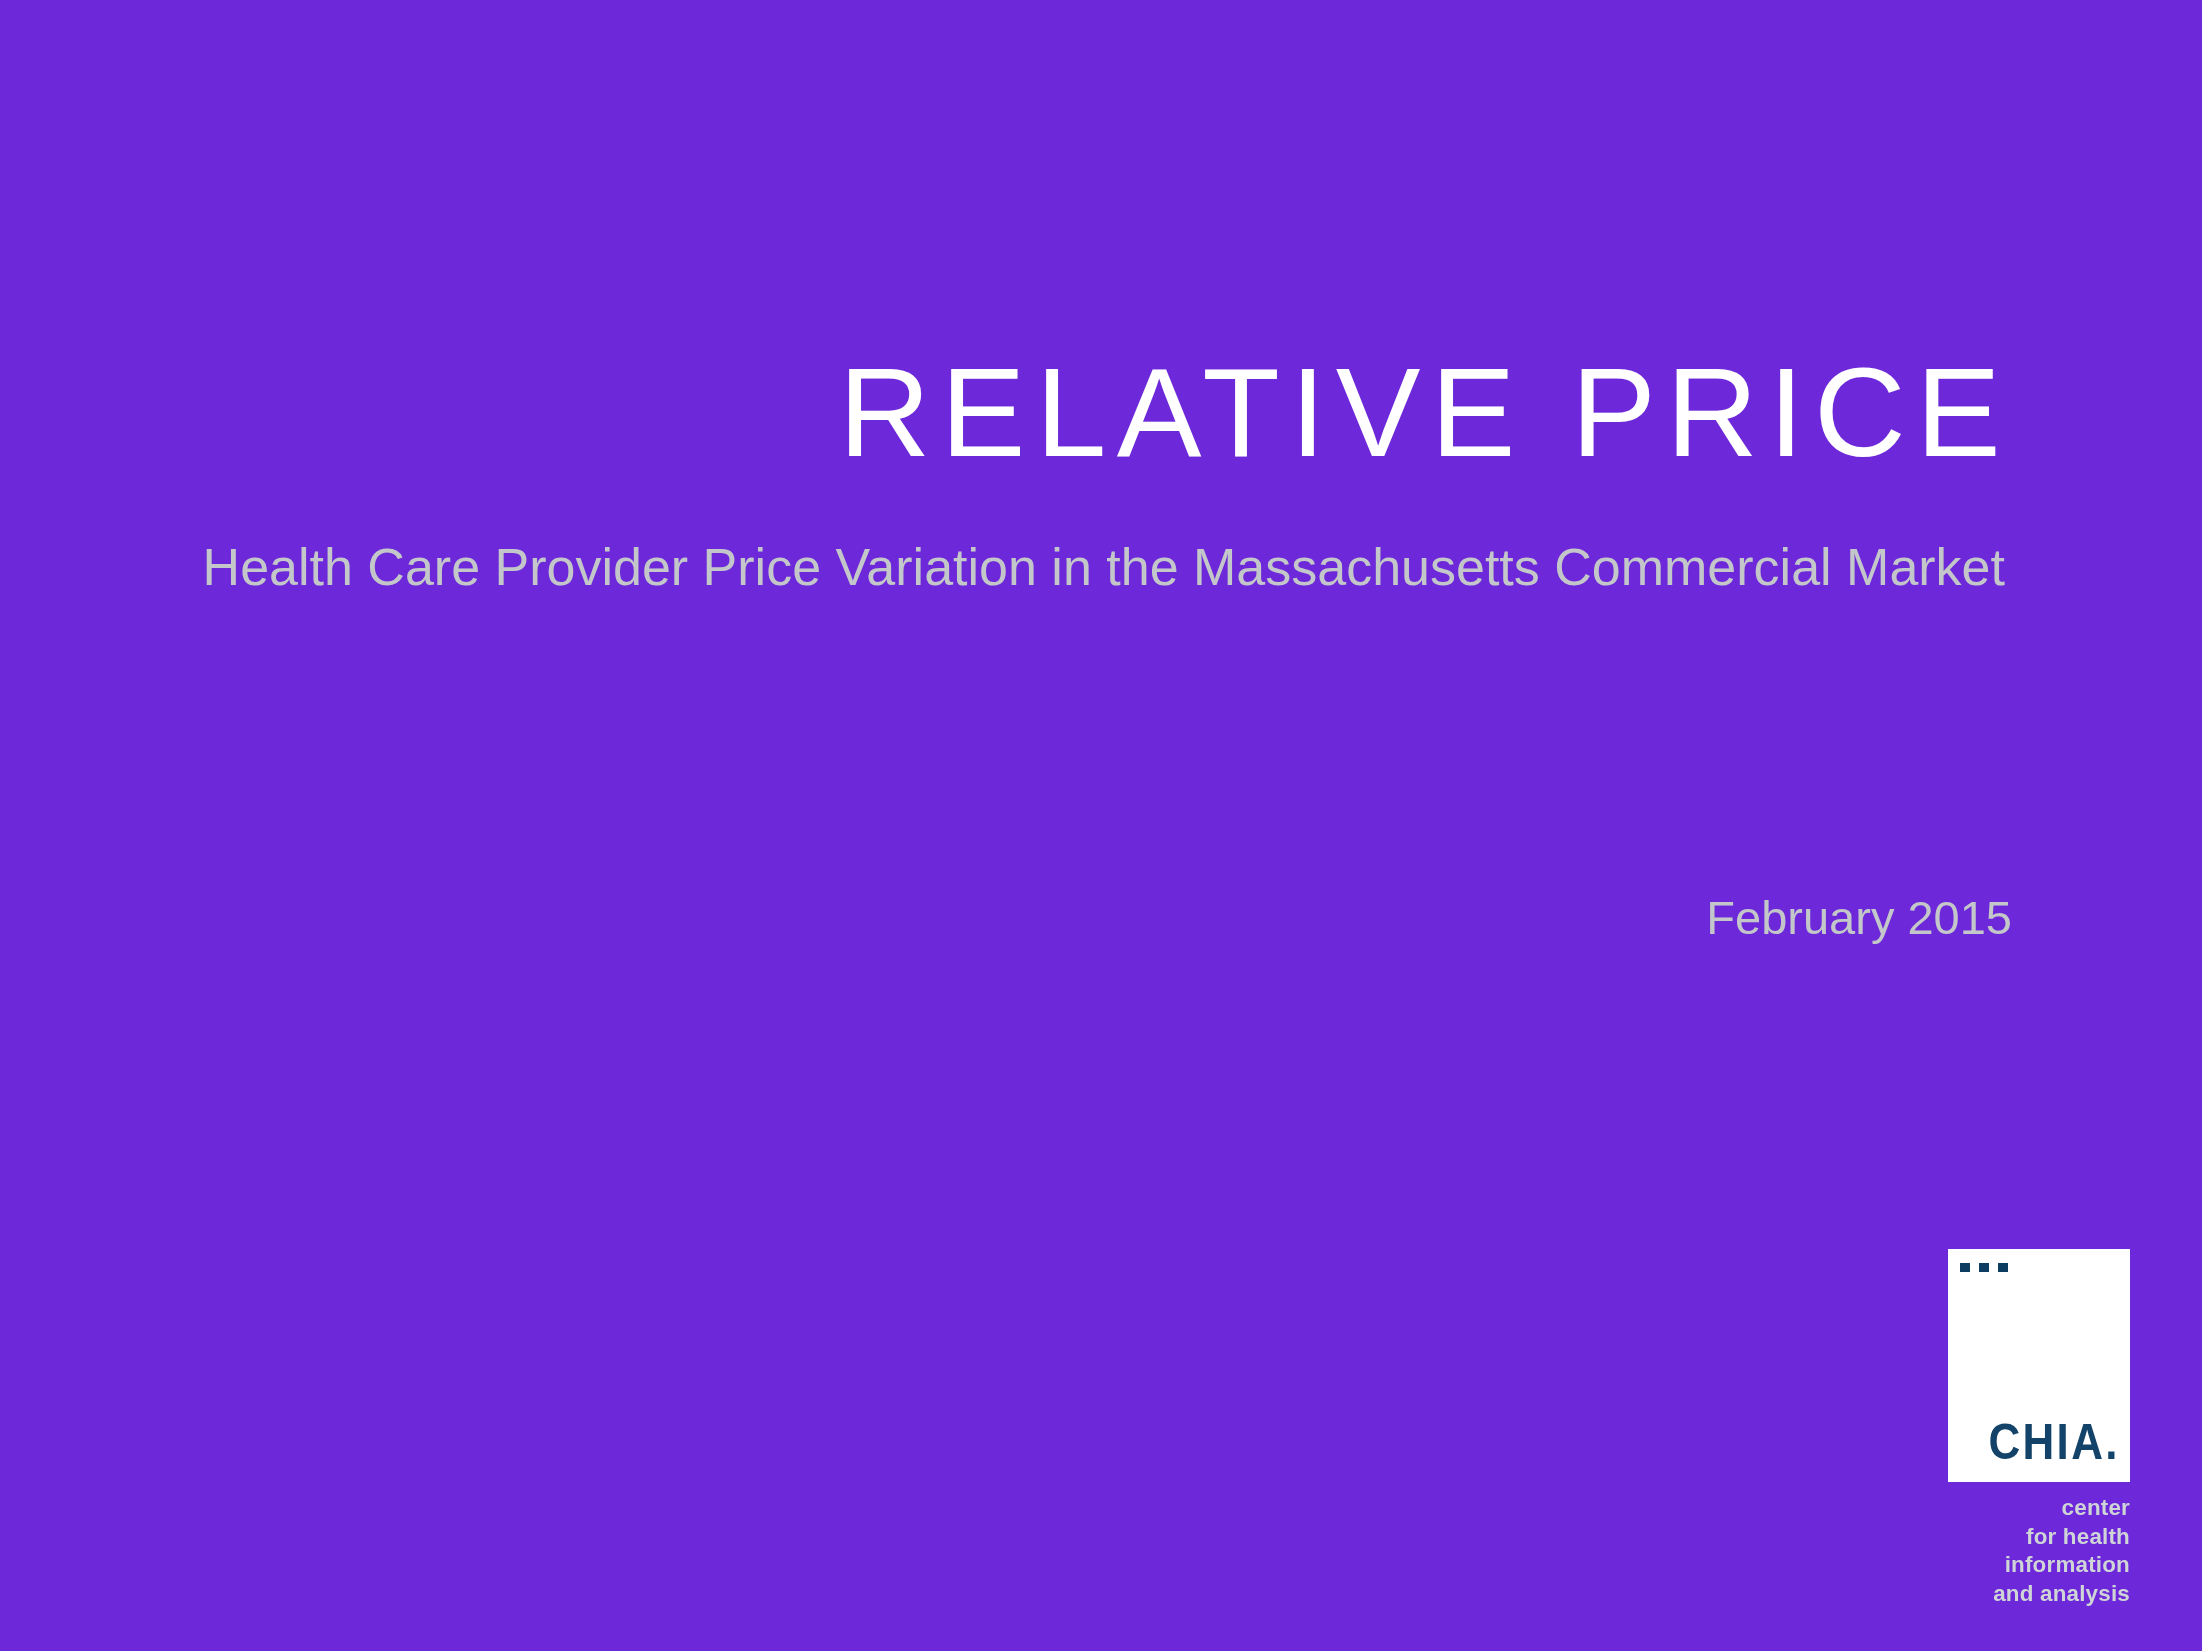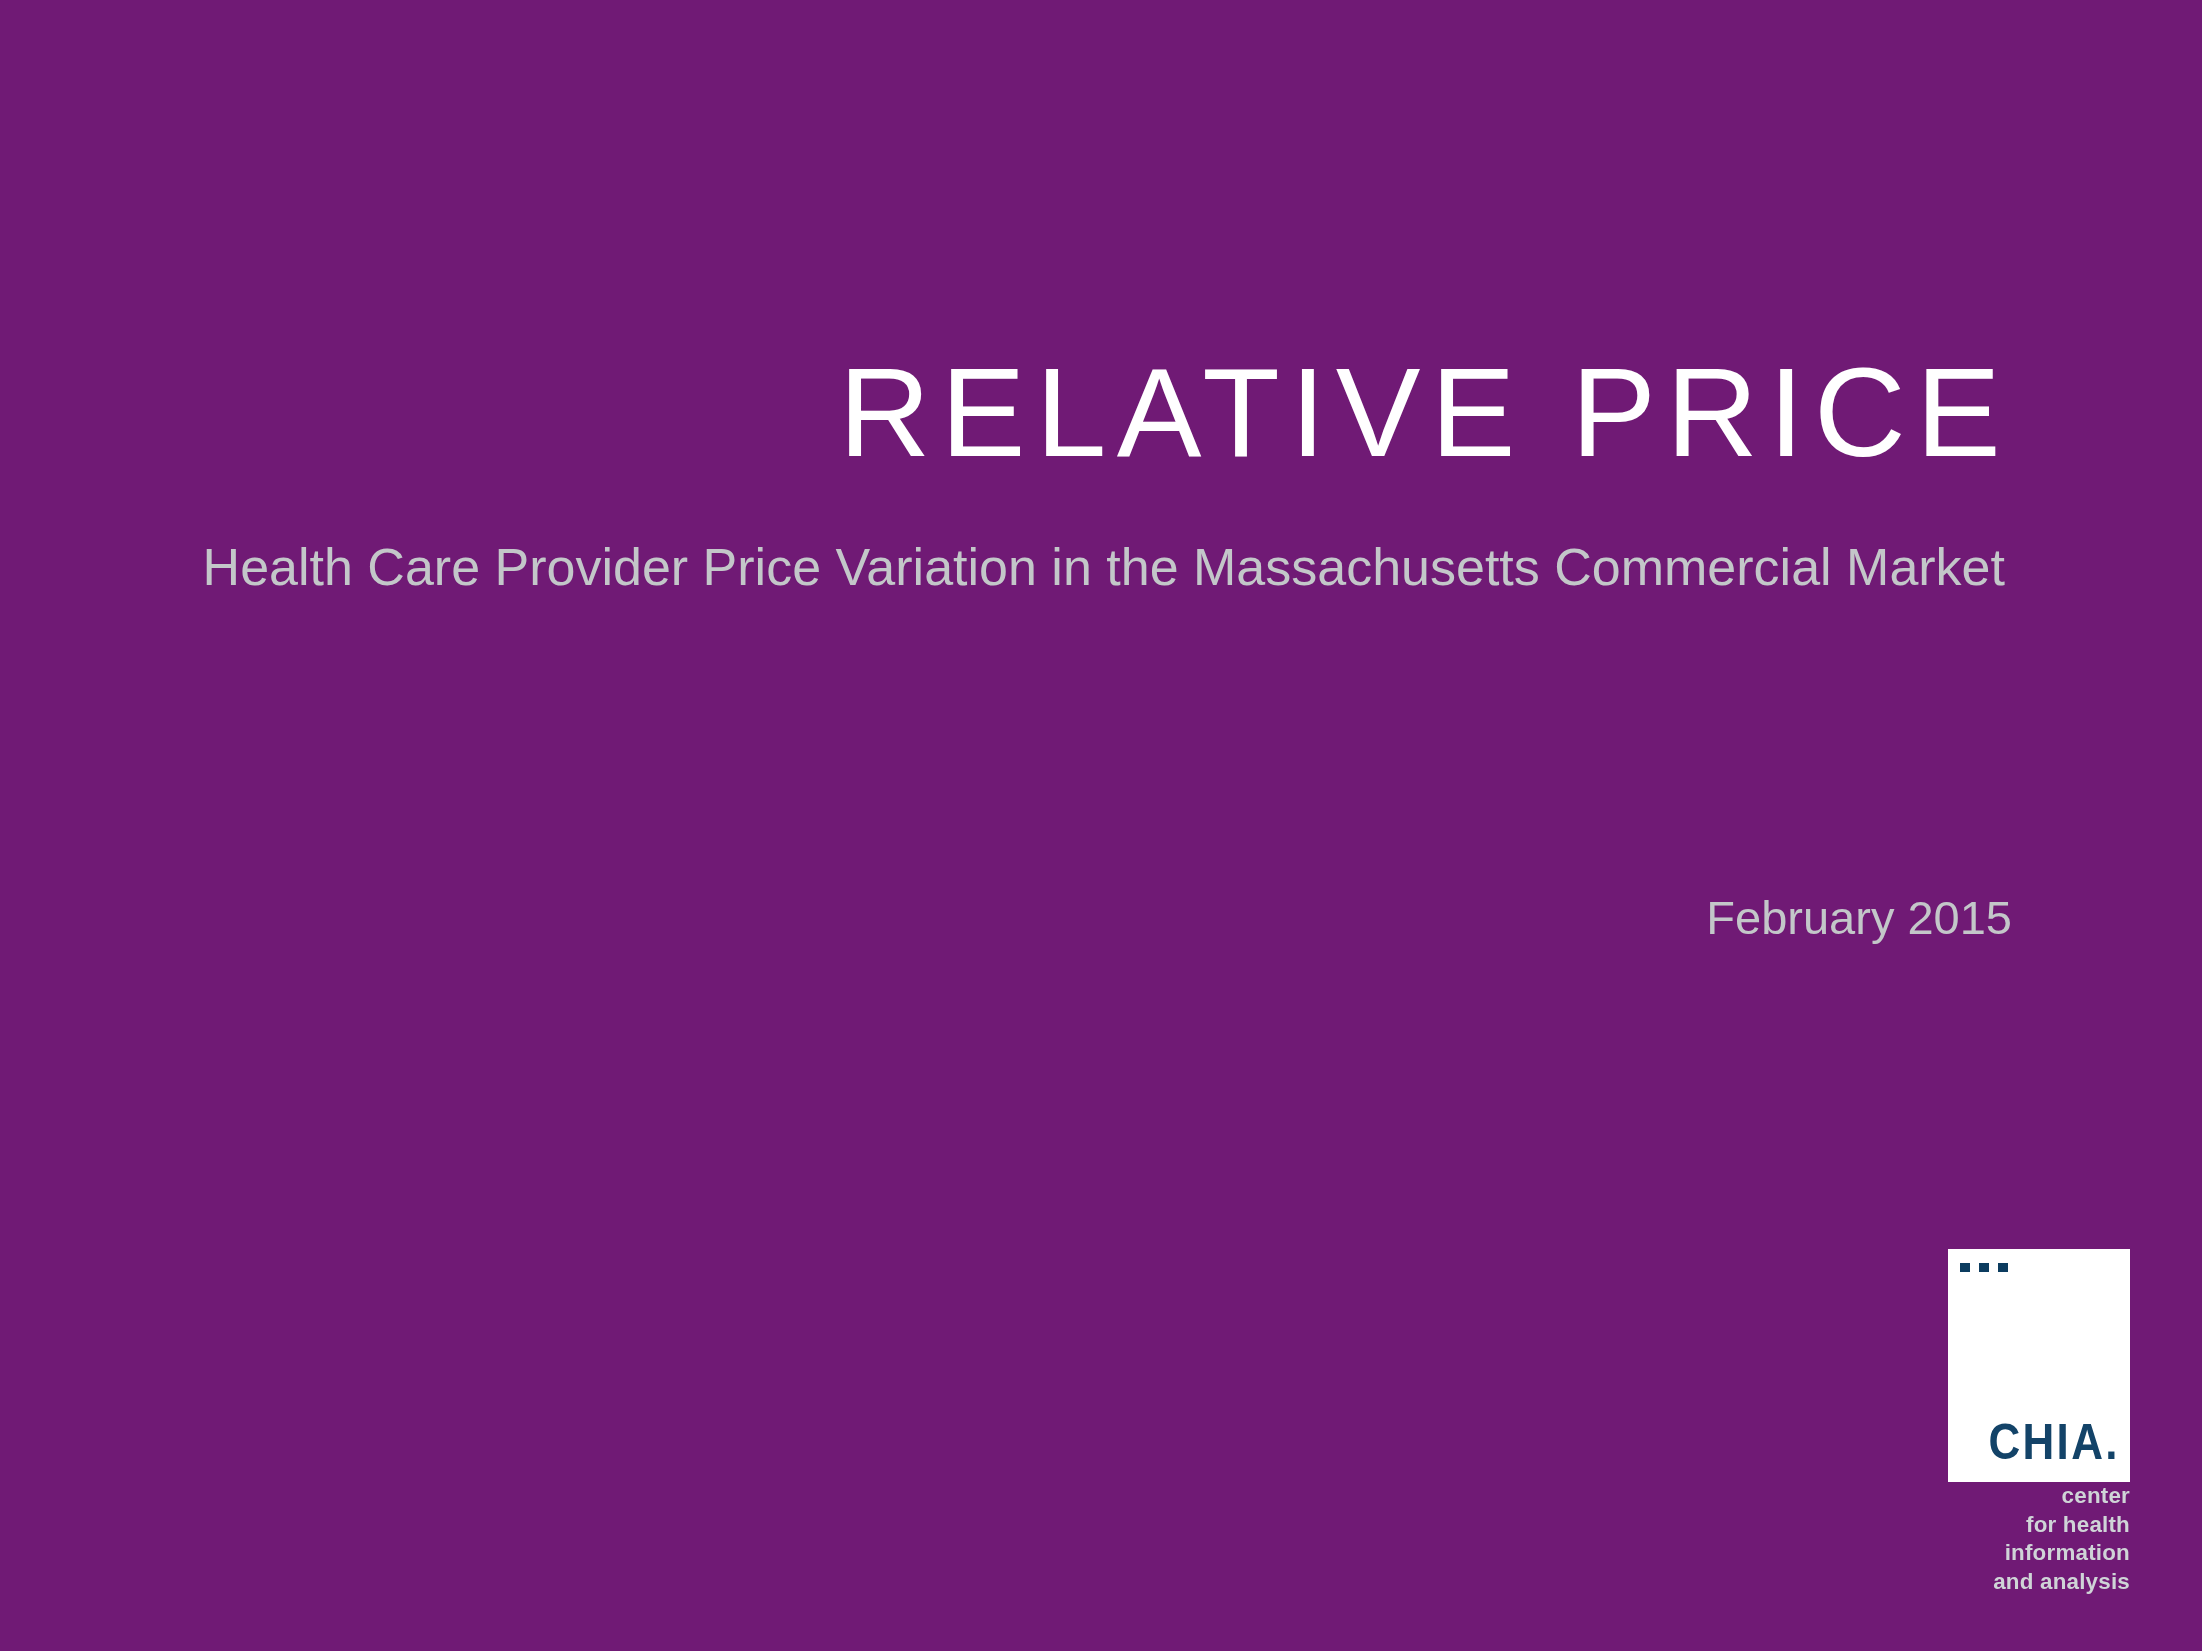--- a/index.html
+++ b/index.html
@@ -12,21 +12,21 @@
   body {
     font-family: "Liberation Sans", sans-serif;
     -webkit-font-smoothing: antialiased;
   }
 
   
   .slide {
     position: relative;
     width: 2203px;
     height: 1652px;
-    background: #701a75;
+    background: #6d28d9;
     overflow: hidden;
   }
 
   
   .headline-block {
     position: absolute;
     left: 110px;
     top: 344px;
     width: 1901px;
   }
@@ -113,20 +113,21 @@
     font-size: 50px;
     line-height: 1;
     letter-spacing: 2.6px;
     transform: scaleX(0.88);
     transform-origin: right bottom;
     white-space: nowrap;
   }
 
   .logo-tagline {
     margin: 0;
+    padding-top: 12px;
     text-align: right;
     color: #cfd4d7;
     font-family: "Liberation Sans", sans-serif;
     font-weight: 700;
     font-size: 22.4px;
     line-height: 1.28;
     letter-spacing: 0.2px;
   }
 
   .logo-tagline span {

